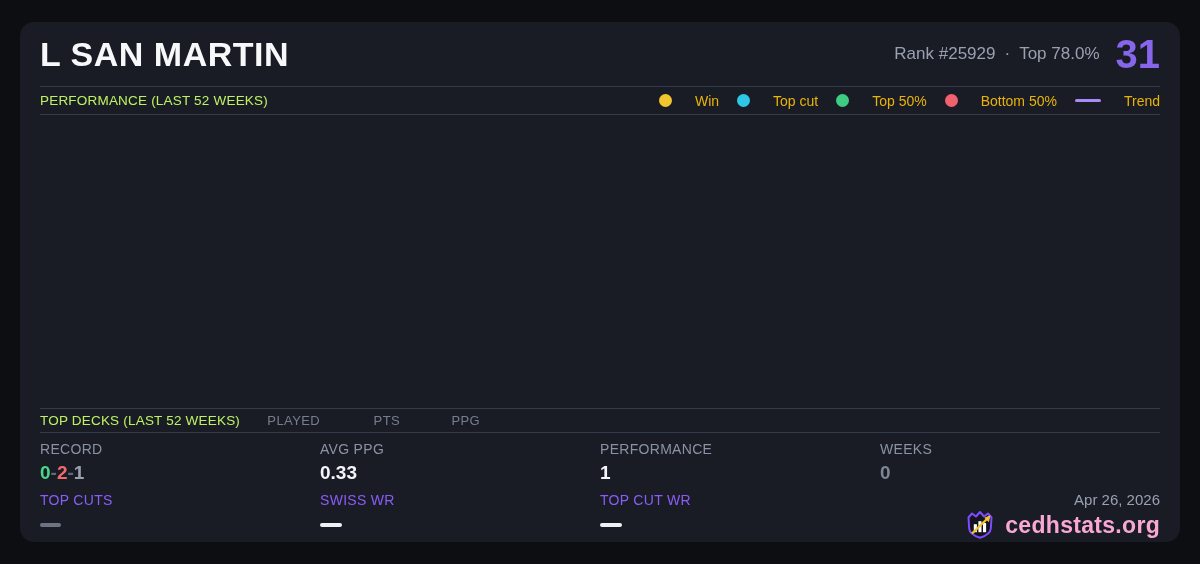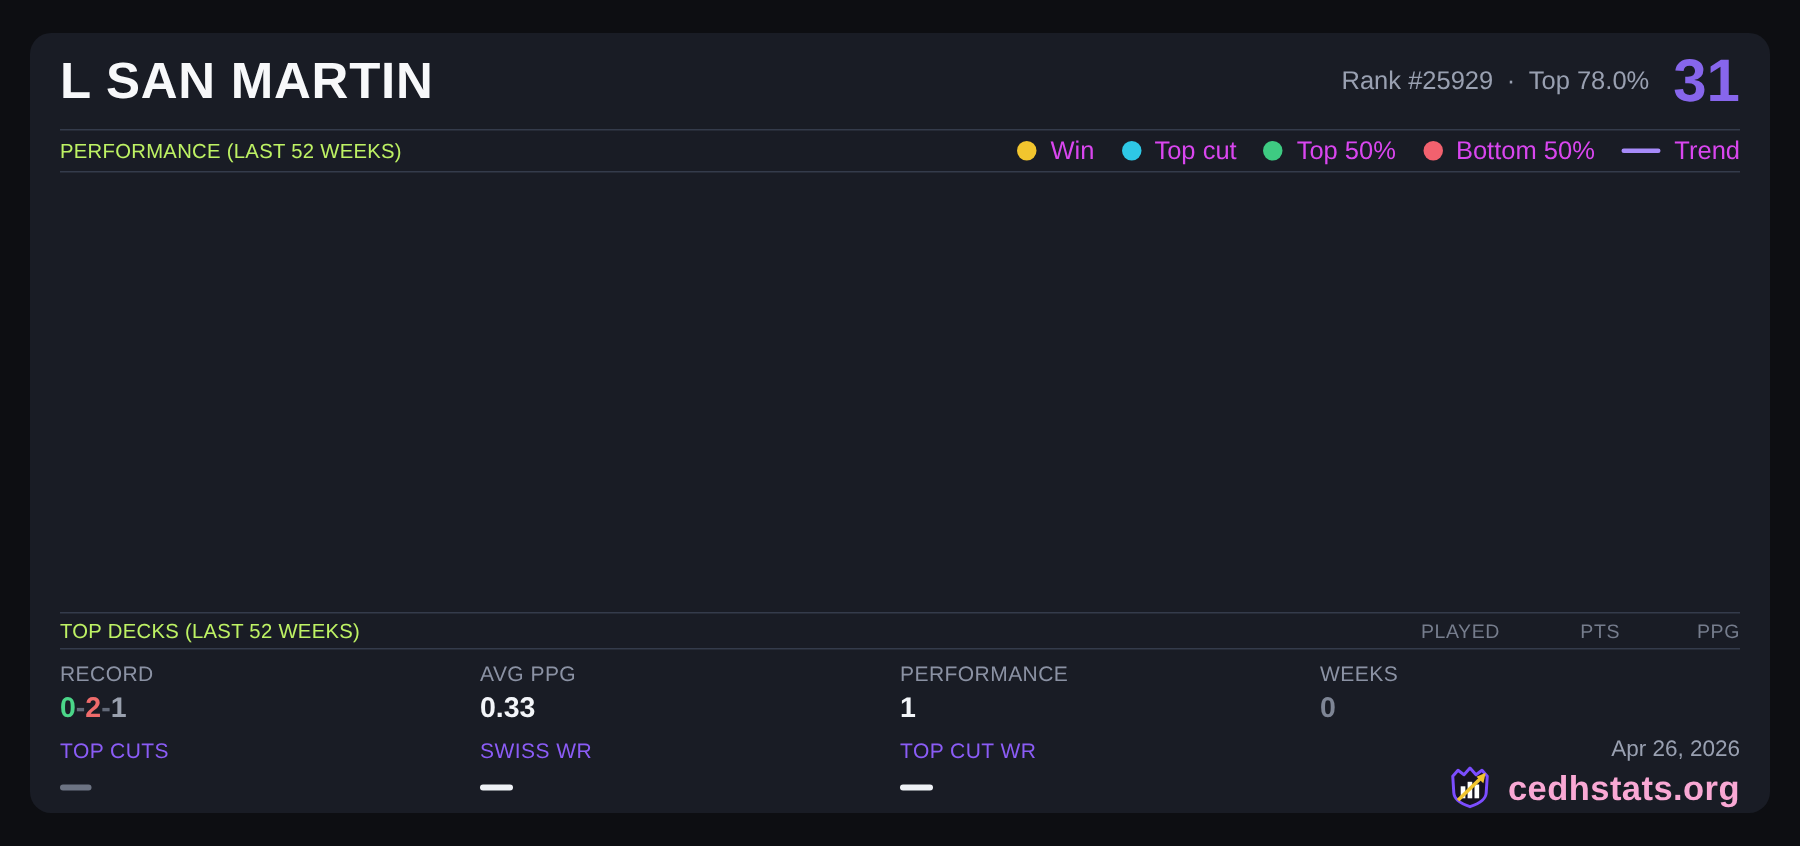--- a/index.html
+++ b/index.html
@@ -31,36 +31,36 @@
   .score { font-size:40px; font-weight:700; color:#8766ec; margin-left:16px; line-height:1; }
 
   
   .perf-row {
     position:absolute; left:20px; right:20px; top:64px; height:29px;
     border-top:1px solid #343b4b; border-bottom:1px solid #343b4b;
     display:flex; align-items:center; justify-content:space-between;
   }
   .section-label { font-size:13.5px; color:#bef264; letter-spacing:.2px; white-space:nowrap; }
   .legend { display:flex; align-items:center; gap:18px; }
-  .legend-item { display:flex; align-items:center; gap:9px; font-size:17px; color:#d946ef; }
+  .legend-item { display:flex; align-items:center; gap:23px; font-size:14px; color:#eab308; }
   .dot { width:13px; height:13px; border-radius:50%; flex:0 0 auto; }
   .dot-win { background:#f2c52e; }
   .dot-topcut { background:#2ec8e6; }
   .dot-top50 { background:#3ecb82; }
   .dot-bottom50 { background:#f2616e; }
   .trend-swatch { width:26px; height:3px; border-radius:2px; background:#a78bfa; flex:0 0 auto; }
 
   
   .chart-area { position:absolute; left:20px; right:20px; top:93px; height:293px; }
 
   
   .decks-row {
     position:absolute; left:20px; right:20px; top:386px; height:25px;
     border-top:1px solid #343b4b; border-bottom:1px solid #343b4b;
-    display:flex; align-items:center; justify-content:space-between;
+    display:flex; align-items:center; 
   }
   .decks-cols { display:flex; }
   .deck-col { width:80px; text-align:right; font-size:13px; color:#767d8d; letter-spacing:.4px; }
 
   
   .stats { position:absolute; left:20px; right:20px; top:411px; height:109px; }
   .stat-col { position:absolute; top:0; width:260px; height:109px; }
   .stat-col.c1 { left:0; } .stat-col.c2 { left:280px; }
   .stat-col.c3 { left:560px; } .stat-col.c4 { left:840px; }
   .stat-label1 { position:absolute; top:8px; left:0; font-size:14px; color:#8b92a4; letter-spacing:.3px; }

